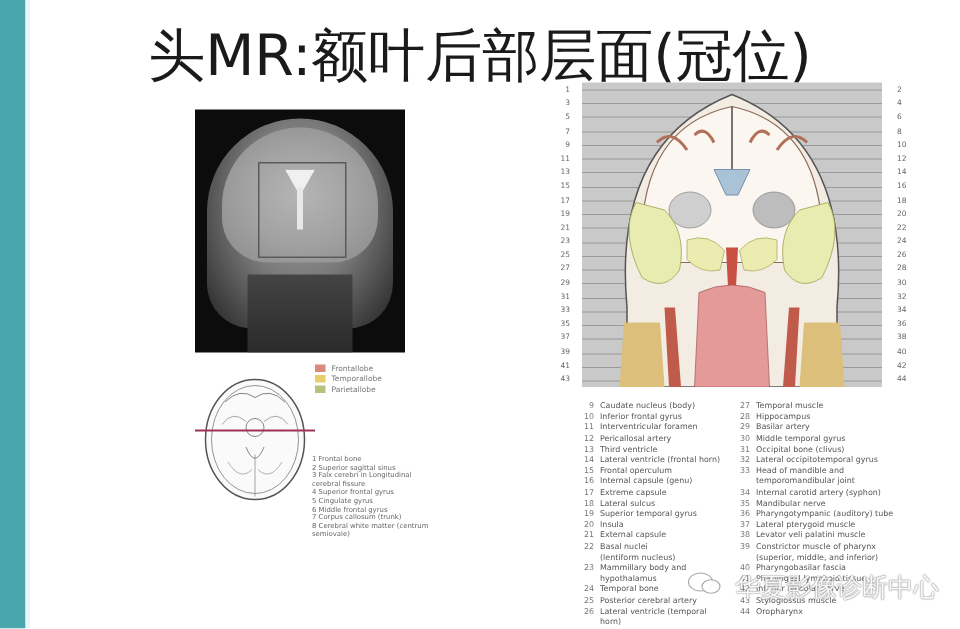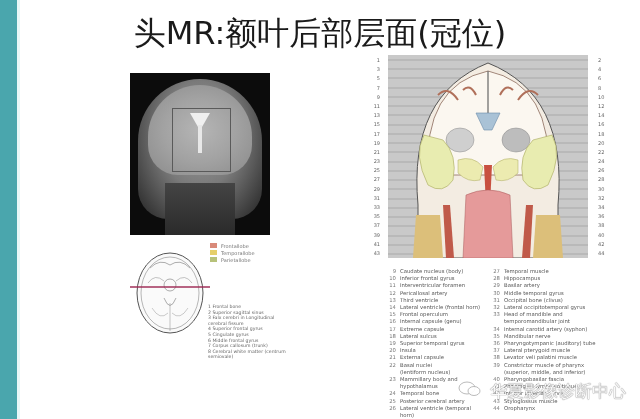--- a/index.html
+++ b/index.html
@@ -1,19 +1,19 @@
 <!DOCTYPE html>
 <html><head>
 <meta charset="utf-8">
 <style>
   html, body { margin:0; padding:0; }
   body { width:640px; height:419px; background:#ffffff; position:relative; overflow:hidden; font-family:"DejaVu Sans", sans-serif; }
   .teal-bar { position:absolute; left:0; top:0; width:17px; height:419px; background:#4aa6ad; }
   .teal-edge { position:absolute; left:17px; top:0; width:3px; height:419px; background:#e8f7f8; }
-  .title { position:absolute; left:0; right:0; top:12px; text-align:center; font-size:32px; color:#1a1a1a; letter-spacing:0px; font-family:"DejaVu Sans", sans-serif; }
+  .title { position:absolute; left:0; right:0; top:12px; text-align:center; font-size:38px; color:#1a1a1a; letter-spacing:0px; font-family:"DejaVu Sans", sans-serif; }
   .mr-box { position:absolute; left:130px; top:73px; width:140px; height:162px; background:#0c0c0c; overflow:hidden; }
   .mr-head { position:absolute; left:8px; top:6px; width:124px; height:140px; border-radius:62px 62px 30px 30px; background:radial-gradient(ellipse at 50% 40%, #9a9a9a 0%, #7a7a7a 45%, #4a4a4a 75%, #222 100%); }
   .mr-brain { position:absolute; left:18px; top:12px; width:104px; height:90px; border-radius:52px 52px 30px 30px; background:radial-gradient(ellipse at 50% 50%, #b5b5b5 0%, #a2a2a2 50%, #8a8a8a 100%); }
   .mr-vent { position:absolute; left:60px; top:40px; width:20px; height:14px; background:#f0f0f0; clip-path:polygon(0 0,100% 0,60% 100%,40% 100%); }
   .mr-vent2 { position:absolute; left:68px; top:52px; width:4px; height:28px; background:#e8e8e8; }
   .mr-rect { position:absolute; left:42px; top:35px; width:57px; height:62px; border:1px solid #5a5a5a; }
   .mr-neck { position:absolute; left:35px; top:110px; width:70px; height:52px; background:linear-gradient(#444,#2a2a2a); }
   .axial { position:absolute; left:130px; top:243px; width:80px; height:100px; }
   .legend { position:absolute; left:210px; top:242px; font-size:5px; color:#777; }
   .legend-row { display:flex; align-items:center; height:7px; }

